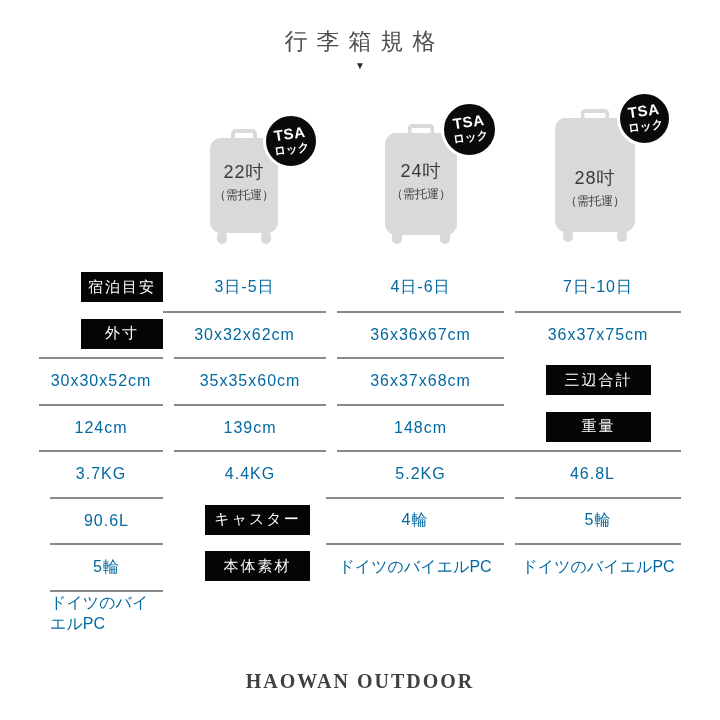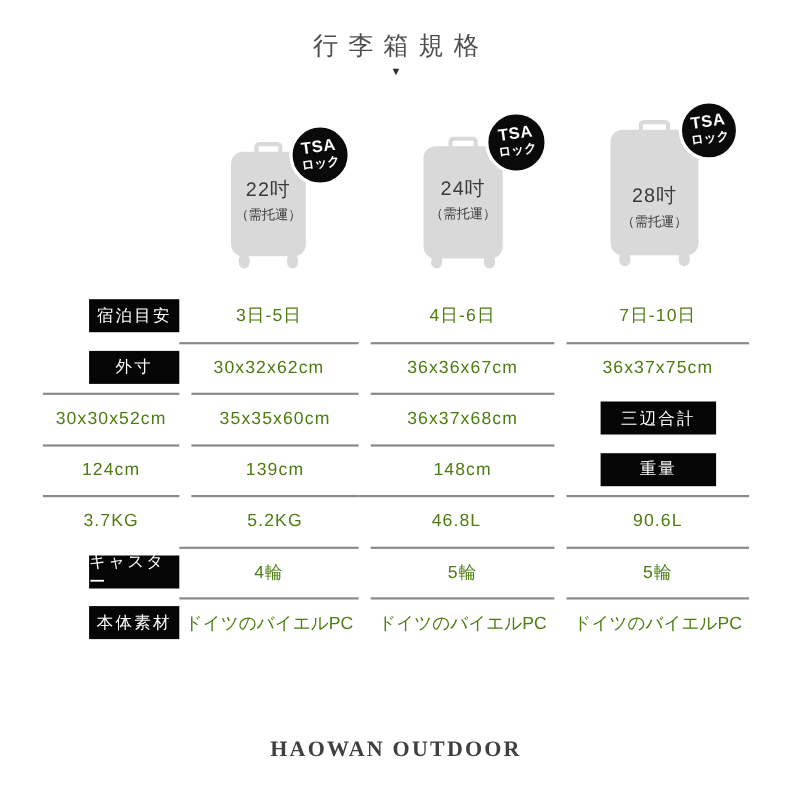--- a/index.html
+++ b/index.html
@@ -58,21 +58,21 @@
     grid-auto-rows:46.5px;
   }
   .label-cell{display:flex;align-items:center;justify-content:flex-start;padding-left:42px;}
   .label-box{
     width:105px;height:30px;background:#050505;color:#ffffff;
     display:flex;align-items:center;justify-content:center;
     font-size:15px;letter-spacing:2px;
   }
   .value-cell{
     display:flex;align-items:center;justify-content:center;
-    color:#4d7c0f;font-size:16px;letter-spacing:1px;
+    color:#0369a1;font-size:16px;letter-spacing:1px;
   }
   .value-cell.gap{margin-left:11px;}
   .value-cell.bt{border-top:2px solid #8a8a8a;}
   .value-cell.small{font-size:16px;letter-spacing:0px;}
 
   
   .footer{
     position:absolute;left:0;top:670px;width:720px;text-align:center;
     font-family:"Liberation Serif","DejaVu Serif",serif;
     font-size:20px;font-weight:600;letter-spacing:2px;color:#404040;
@@ -158,20 +158,21 @@
       <div class="label-box">三辺合計</div>
     </div>
     <div class="value-cell bt">124cm</div>
     <div class="value-cell bt gap">139cm</div>
     <div class="value-cell bt gap">148cm</div>
 
     <div class="label-cell">
       <div class="label-box">重量</div>
     </div>
     <div class="value-cell bt">3.7KG</div>
+    <div class="value-cell bt gap">4.4KG</div>
     <div class="value-cell bt gap">5.2KG</div>
 
     <div class="value-cell bt">46.8L</div>
     <div class="value-cell bt gap">90.6L</div>
 
     <div class="label-cell">
       <div class="label-box">キャスター</div>
     </div>
     <div class="value-cell bt">4輪</div>
     <div class="value-cell bt gap">5輪</div>

